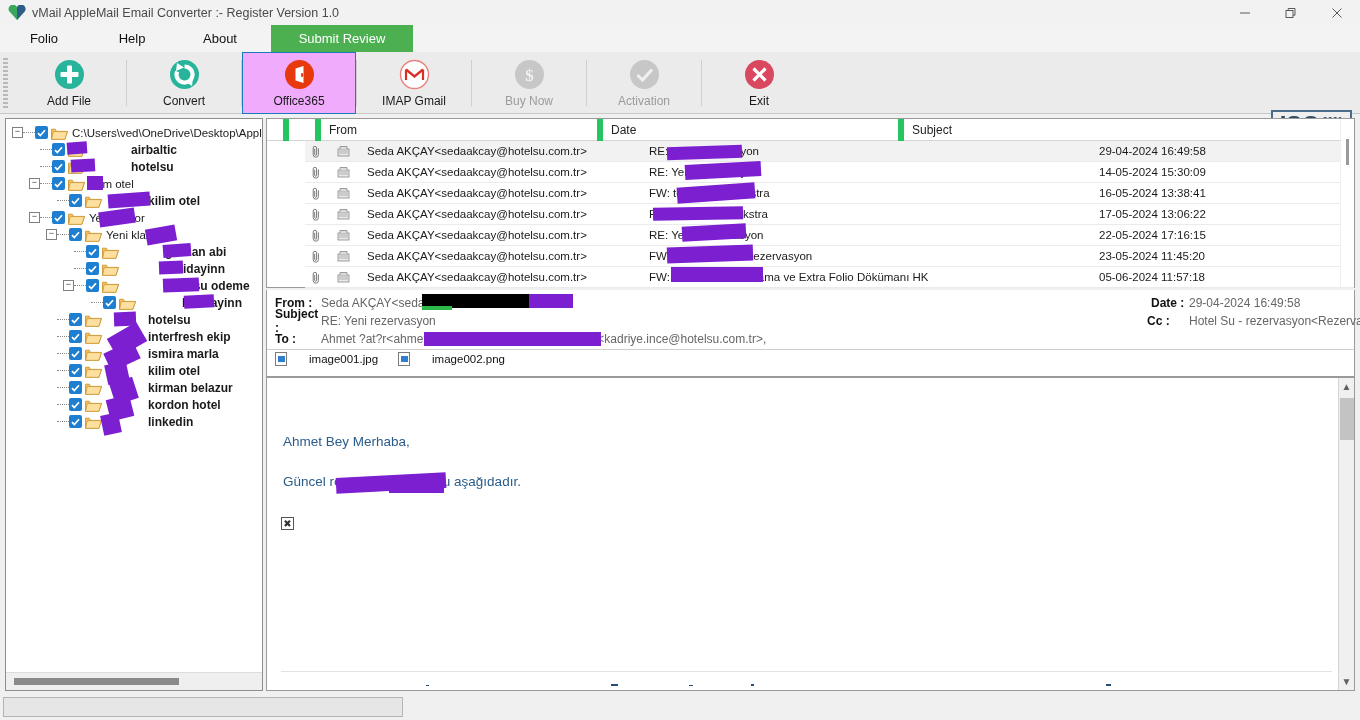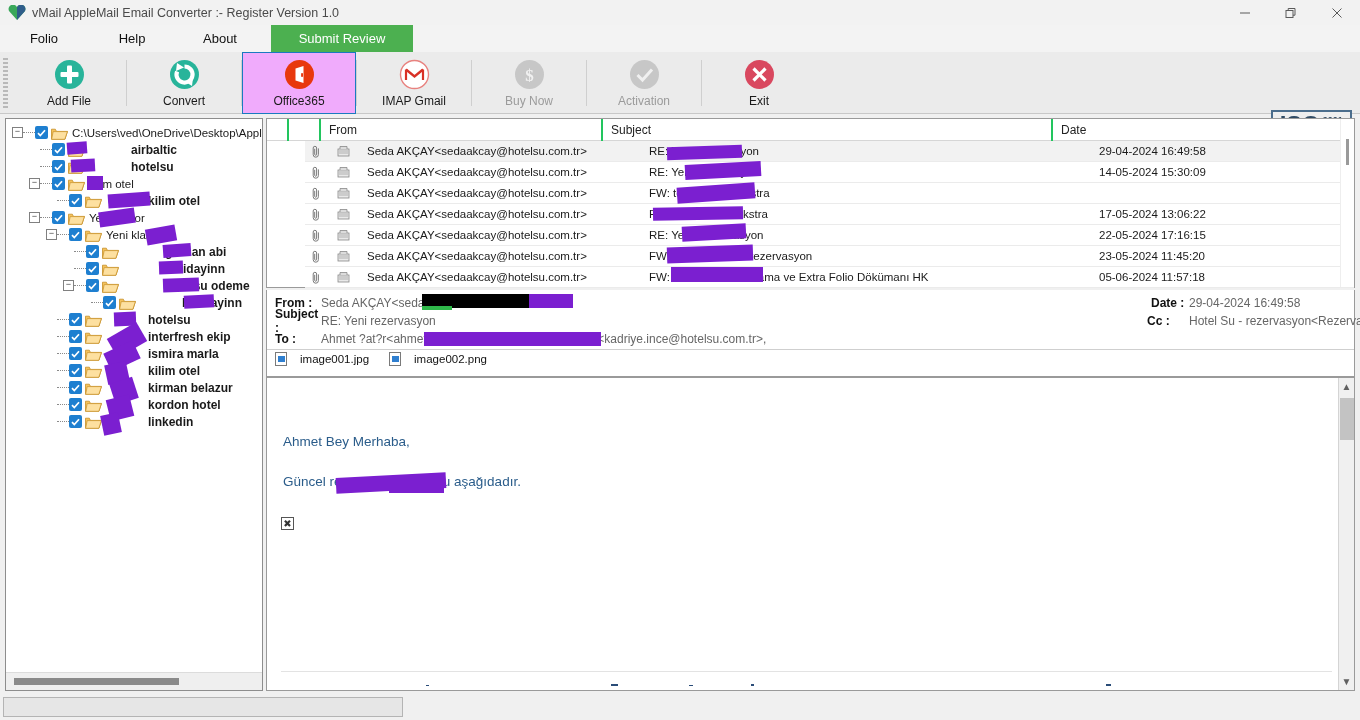--- a/index.html
+++ b/index.html
@@ -112,21 +112,21 @@
 
   
   .list-panel {
     position: absolute; left: 266px; top: 118px; width: 1089px; height: 170px;
     background: #fff; border: 1px solid #9a9a9a;
   }
   .list-head {
     display: flex; height: 22px; background: #fff; border-bottom: 1px solid #d6d6d6;
     font-size: 12px; color: #222; align-items: center;
   }
-  .lh { height: 22px; display: flex; align-items: center; border-right: 2px solid #22c55e; padding-left: 8px; }
+  .lh { height: 22px; display: flex; align-items: center; border-right: 6px solid #22c55e; padding-left: 8px; }
   .c-clip { width: 22px; padding-left: 0; justify-content: center; }
   .c-env { width: 32px; padding-left: 0; justify-content: center; }
   .c-from { width: 282px; }
   .c-subj { width: 450px; }
   .c-date { flex: 1; }
   .list-rows { position: relative; margin-left: 38px; }
   .lrow {
     display: flex; height: 21px; align-items: center;
     border-bottom: 1px solid #ebebeb; font-size: 11.5px; color: #1a1a1a;
   }
@@ -144,21 +144,21 @@
   
   .hdr-panel {
     position: absolute; left: 266px; top: 290px; width: 1089px; height: 87px;
     background: #fff; border: 1px solid #9a9a9a; border-top: none;
   }
   .hline { display: flex; align-items: center; height: 18px; font-size: 12px; }
   .hkey { color: #111; font-weight: bold; width: 54px; text-align: left; padding-left: 8px; }
   .hval { color: #666; white-space: nowrap; }
   .hrule { position:absolute; left:0; right:0; height:1px; background:#cfcfcf; }
   .attach-row { display: flex; align-items: center; gap: 20px; padding-left: 8px; height: 22px; }
-  .attach { display: flex; align-items: center; gap: 13px; font-size: 11.5px; color: #111; }
+  .attach { display: flex; align-items: center; gap: 22px; font-size: 11.5px; color: #111; }
   .att-icon {
     width: 12px; height: 14px; border: 1px solid #7a7a7a; background: #fff; position: relative;
     display:flex; align-items:center; justify-content:center;
   }
   .att-icon::after { content:""; width: 7px; height: 6px; background: #2f7fd0; }
 
   .body-panel {
     position: absolute; left: 266px; top: 377px; width: 1089px; height: 314px;
     background: #fff; border: 1px solid #9a9a9a; overflow: hidden;
   }
@@ -616,22 +616,22 @@
     <div class="hscroll">
       <div class="hthumb"></div>
     </div>
   </div>
 
   <div class="list-panel">
     <div class="list-head">
       <div class="lh c-clip"></div>
       <div class="lh c-env"></div>
       <div class="lh c-from">From</div>
+      <div class="lh c-date">Date</div>
       <div class="lh c-subj">Subject</div>
-      <div class="lh c-date">Date</div>
     </div>
     <div class="list-rows" id="list-rows">
         <div class="lrow sel">
           <span class="lc c-clip">
             <svg width="10" height="13" viewBox="0 0 10 13">
               <path d="M7.4 3.4 L7.4 9.6 a2.6 2.6 0 0 1 -5.2 0 L2.2 3.0 a1.7 1.7 0 0 1 3.4 0 L5.6 9.3 a0.95 0.95 0 0 1 -1.9 0 L3.7 3.8" fill="none" stroke="#7a7a7a" stroke-width="1"></path>
             </svg>
           </span>
           <span class="lc c-env">
             <svg width="13" height="12" viewBox="0 0 13 12">
@@ -672,20 +672,21 @@
           <span class="lc c-env">
             <svg width="13" height="12" viewBox="0 0 13 12">
               <rect x="1" y="4" width="11" height="7" fill="#e9e9e9" stroke="#888" stroke-width="0.8"></rect>
               <path d="M3 4 L3 1.5 L10 1.5 L10 4" fill="#dcdcdc" stroke="#888" stroke-width="0.8"></path>
               <line x1="2" y1="6" x2="11" y2="6" stroke="#999" stroke-width="0.7"></line>
               <line x1="2" y1="8" x2="11" y2="8" stroke="#999" stroke-width="0.7"></line>
             </svg>
           </span>
           <span class="lc c-from">Seda AKÇAY&lt;sedaakcay@hotelsu.com.tr&gt;</span>
           <span class="lc c-subj">FW: tourmice fcc ekstra</span>
+          <span class="lc c-date">16-05-2024 13:38:41</span>
         </div>
         <div class="lrow">
           <span class="lc c-clip">
             <svg width="10" height="13" viewBox="0 0 10 13">
               <path d="M7.4 3.4 L7.4 9.6 a2.6 2.6 0 0 1 -5.2 0 L2.2 3.0 a1.7 1.7 0 0 1 3.4 0 L5.6 9.3 a0.95 0.95 0 0 1 -1.9 0 L3.7 3.8" fill="none" stroke="#7a7a7a" stroke-width="1"></path>
             </svg>
           </span>
           <span class="lc c-env">
             <svg width="13" height="12" viewBox="0 0 13 12">
               <rect x="1" y="4" width="11" height="7" fill="#e9e9e9" stroke="#888" stroke-width="0.8"></rect>

